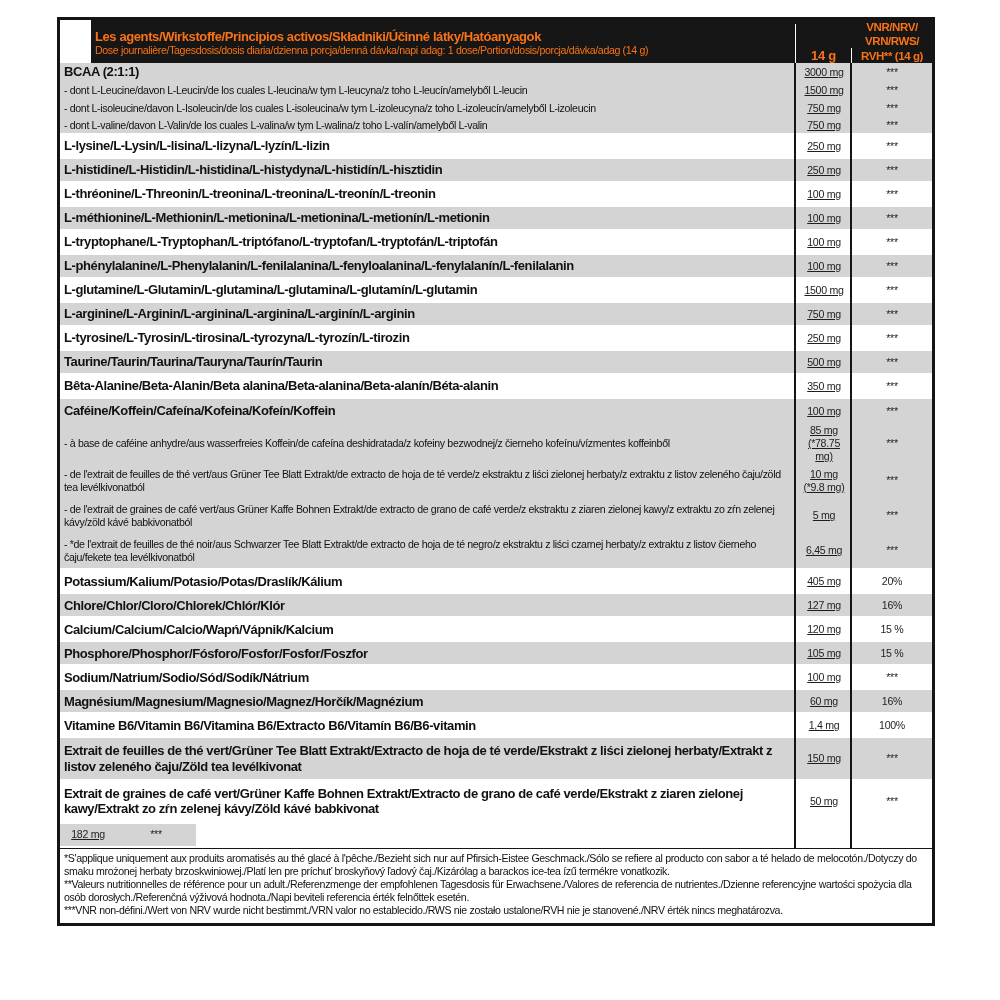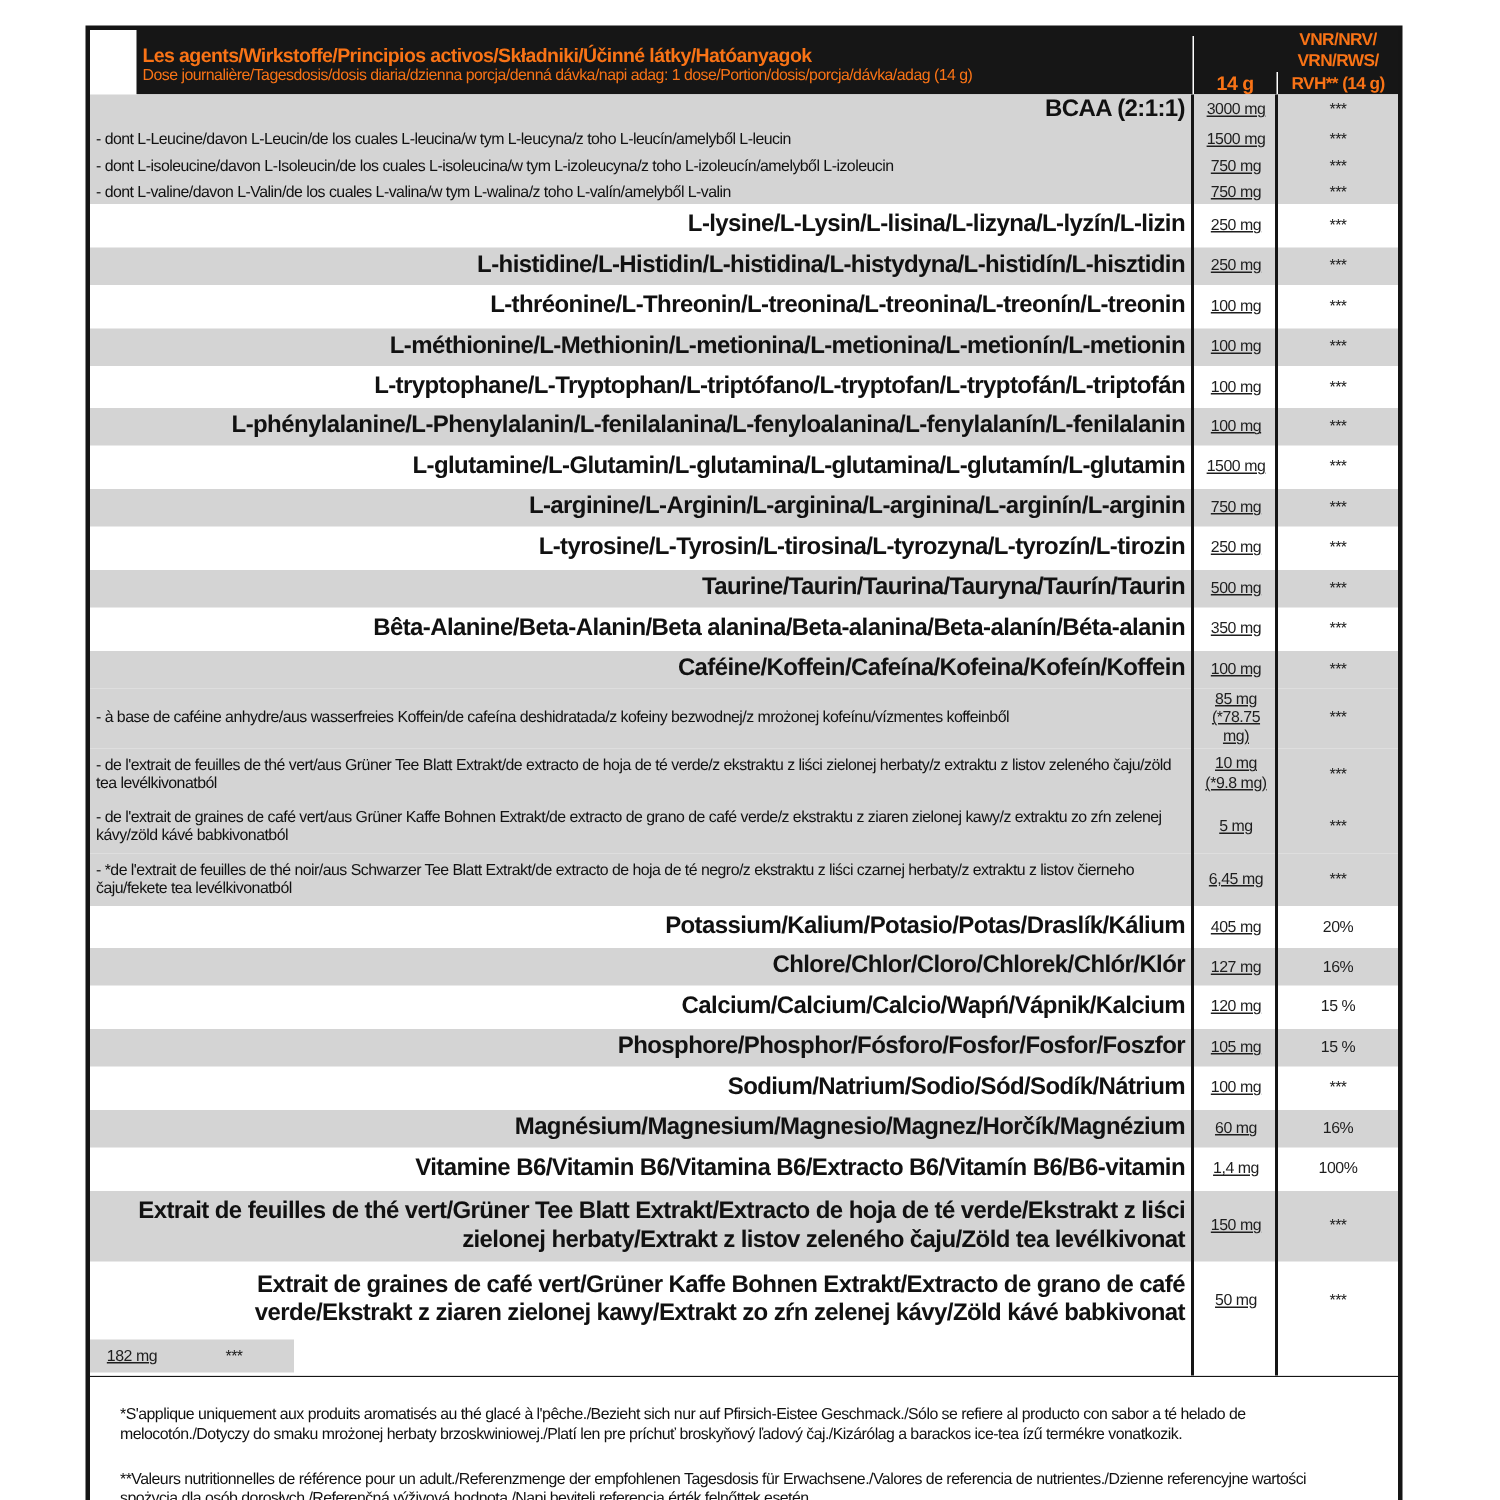--- a/index.html
+++ b/index.html
@@ -32,41 +32,41 @@
   .vline1 { right:136px; }
   .vline2 { right:80px; }
   .row { display:flex; align-items:stretch; border-bottom:2px solid #fff; }
   .row.nogap { border-bottom:0; }
   .row .cell { background:#fff; }
   .row.gray .cell { background:#d4d4d4; }
   .cell-main {
     flex:1; padding:3px 6px 3px 4px; font-size:10.6px; line-height:1.18;
     letter-spacing:-0.35px; display:flex; flex-direction:column; justify-content:center;
   }
-  .row.bold .cell-main { font-weight:bold; font-size:16px; letter-spacing:-0.4px;text-align:right; }
+  .row.bold .cell-main { font-weight:bold; font-size:13px; letter-spacing:-0.4px; }
   .row.compact .cell-main { padding-top:1px; padding-bottom:1px; }
   .row.compact { min-height:18px; }
   .row.single { min-height:24px; }
   .row.tall .cell-main { padding-top:5px; padding-bottom:5px; }
   .cell-amount {
     width:56px; display:flex; align-items:center; justify-content:center;
     text-align:center; font-size:10.6px; color:#1e1e1e; letter-spacing:-0.3px;
     white-space:pre-line; line-height:1.2; padding:1px 2px;text-decoration:underline;
   }
   .cell-vnr {
     width:80px; display:flex; align-items:center; justify-content:center;
     text-align:center; font-size:10.6px; color:#1e1e1e; letter-spacing:-0.3px;
     line-height:1.2; padding:1px 2px;
   }
   
   .tfoot {
     border-top:1.6px solid #151515; background:#fff;
     padding:3px 5px 5px 4px; font-size:10.6px; line-height:1.25; letter-spacing:-0.35px;
   }
-  .tfoot p { margin:16px; }
+  .tfoot p { margin:0; }
 </style>
 </head>
 <body>
 
 <div class="page">
   <div class="ntable">
 
     <div class="thead">
       <div class="th-main">
         <div class="th-title">Les agents/Wirkstoffe/Principios activos/Składniki/Účinné látky/Hatóanyagok</div>
@@ -154,21 +154,21 @@
     <div class="cell cell-main">Bêta-Alanine/Beta-Alanin/Beta alanina/Beta-alanina/Beta-alanín/Béta-alanin</div>
     <div class="cell cell-amount">350 mg</div>
     <div class="cell cell-vnr">***</div>
   </div>
         <div class="row gray bold single nogap">
     <div class="cell cell-main">Caféine/Koffein/Cafeína/Kofeina/Kofeín/Koffein</div>
     <div class="cell cell-amount">100 mg</div>
     <div class="cell cell-vnr">***</div>
   </div>
         <div class="row gray single tall nogap">
-    <div class="cell cell-main">- à base de caféine anhydre/aus wasserfreies Koffein/de cafeína deshidratada/z kofeiny bezwodnej/z mrożonej kofeínu/vízmentes koffeinből</div>
+    <div class="cell cell-main">- à base de caféine anhydre/aus wasserfreies Koffein/de cafeína deshidratada/z kofeiny bezwodnej/z čierneho kofeínu/vízmentes koffeinből</div>
     <div class="cell cell-amount">85 mg
 (*78.75 mg)</div>
     <div class="cell cell-vnr">***</div>
   </div>
         <div class="row gray single tall nogap">
     <div class="cell cell-main">- de l'extrait de feuilles de thé vert/aus Grüner Tee Blatt Extrakt/de extracto de hoja de té verde/z ekstraktu z liści zielonej herbaty/z extraktu z listov zeleného čaju/zöld tea levélkivonatból</div>
     <div class="cell cell-amount">10 mg
 (*9.8 mg)</div>
     <div class="cell cell-vnr">***</div>
   </div>

